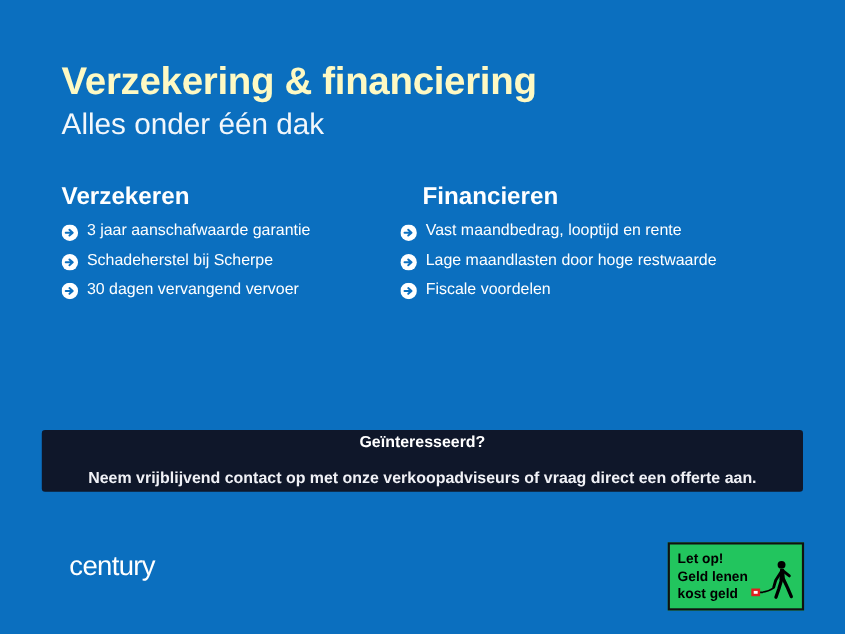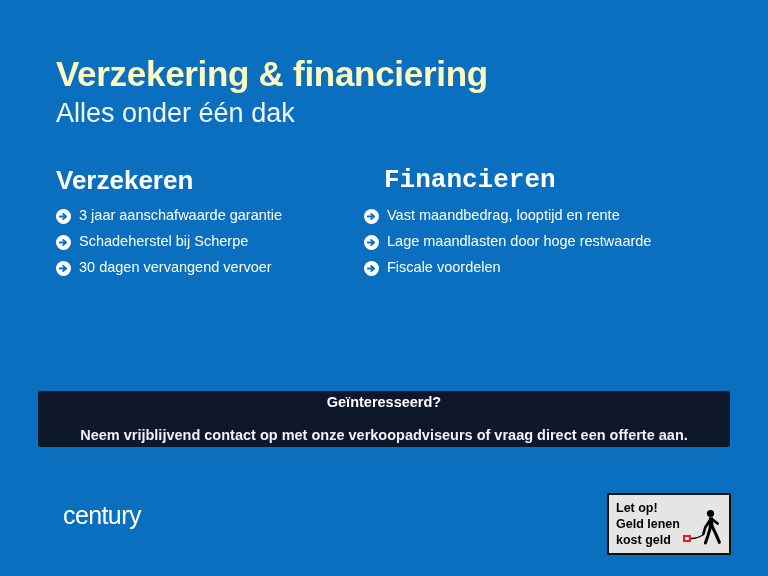--- a/index.html
+++ b/index.html
@@ -61,30 +61,29 @@
   }
   .col-left {
     width: 342px;
     padding-left: 56px;
   }
   .col-right {
     width: 426px;
     padding-left: 22px;
   }
   .col-heading {
-    font-size: 26px;
+    font-size: 22px;
     font-weight: bold;
     color: #ffffff;
     margin: 0 0 12px 0;
     line-height: 1.1;
     white-space: nowrap;
   }
   .col-right .col-heading {
     padding-left: 20px;
-    font-family: Liberation Mono, monospace;
   }
   .bullet-list {
     list-style: none;
     margin: 0;
     padding: 0;
   }
   .bullet-item {
     display: flex;
     align-items: flex-start;
     margin-bottom: 9px;
@@ -153,21 +152,21 @@
     line-height: 1;
     margin-left: 25px;
   }
 
   .warning-badge {
     position: absolute;
     left: 607px;
     top: 493px;
     width: 124px;
     height: 62px;
-    background: #e5e5e5;
+    background: #22c55e;
     border: 2px solid #111111;
     box-sizing: border-box;
     display: flex;
     align-items: center;
     padding: 4px 0 4px 7px;
   }
   .warning-lines {
     font-size: 12.5px;
     font-weight: bold;
     color: #000000;

